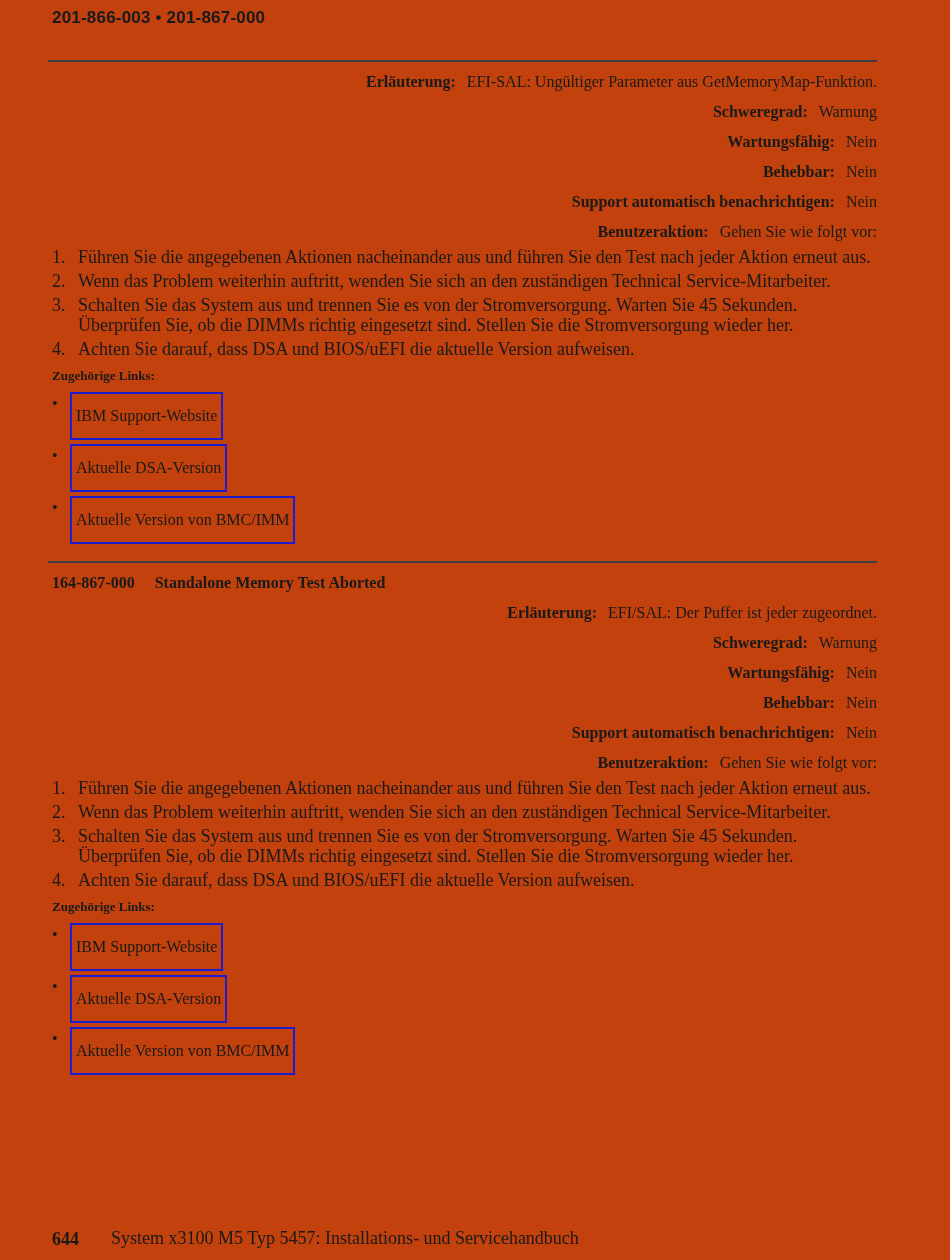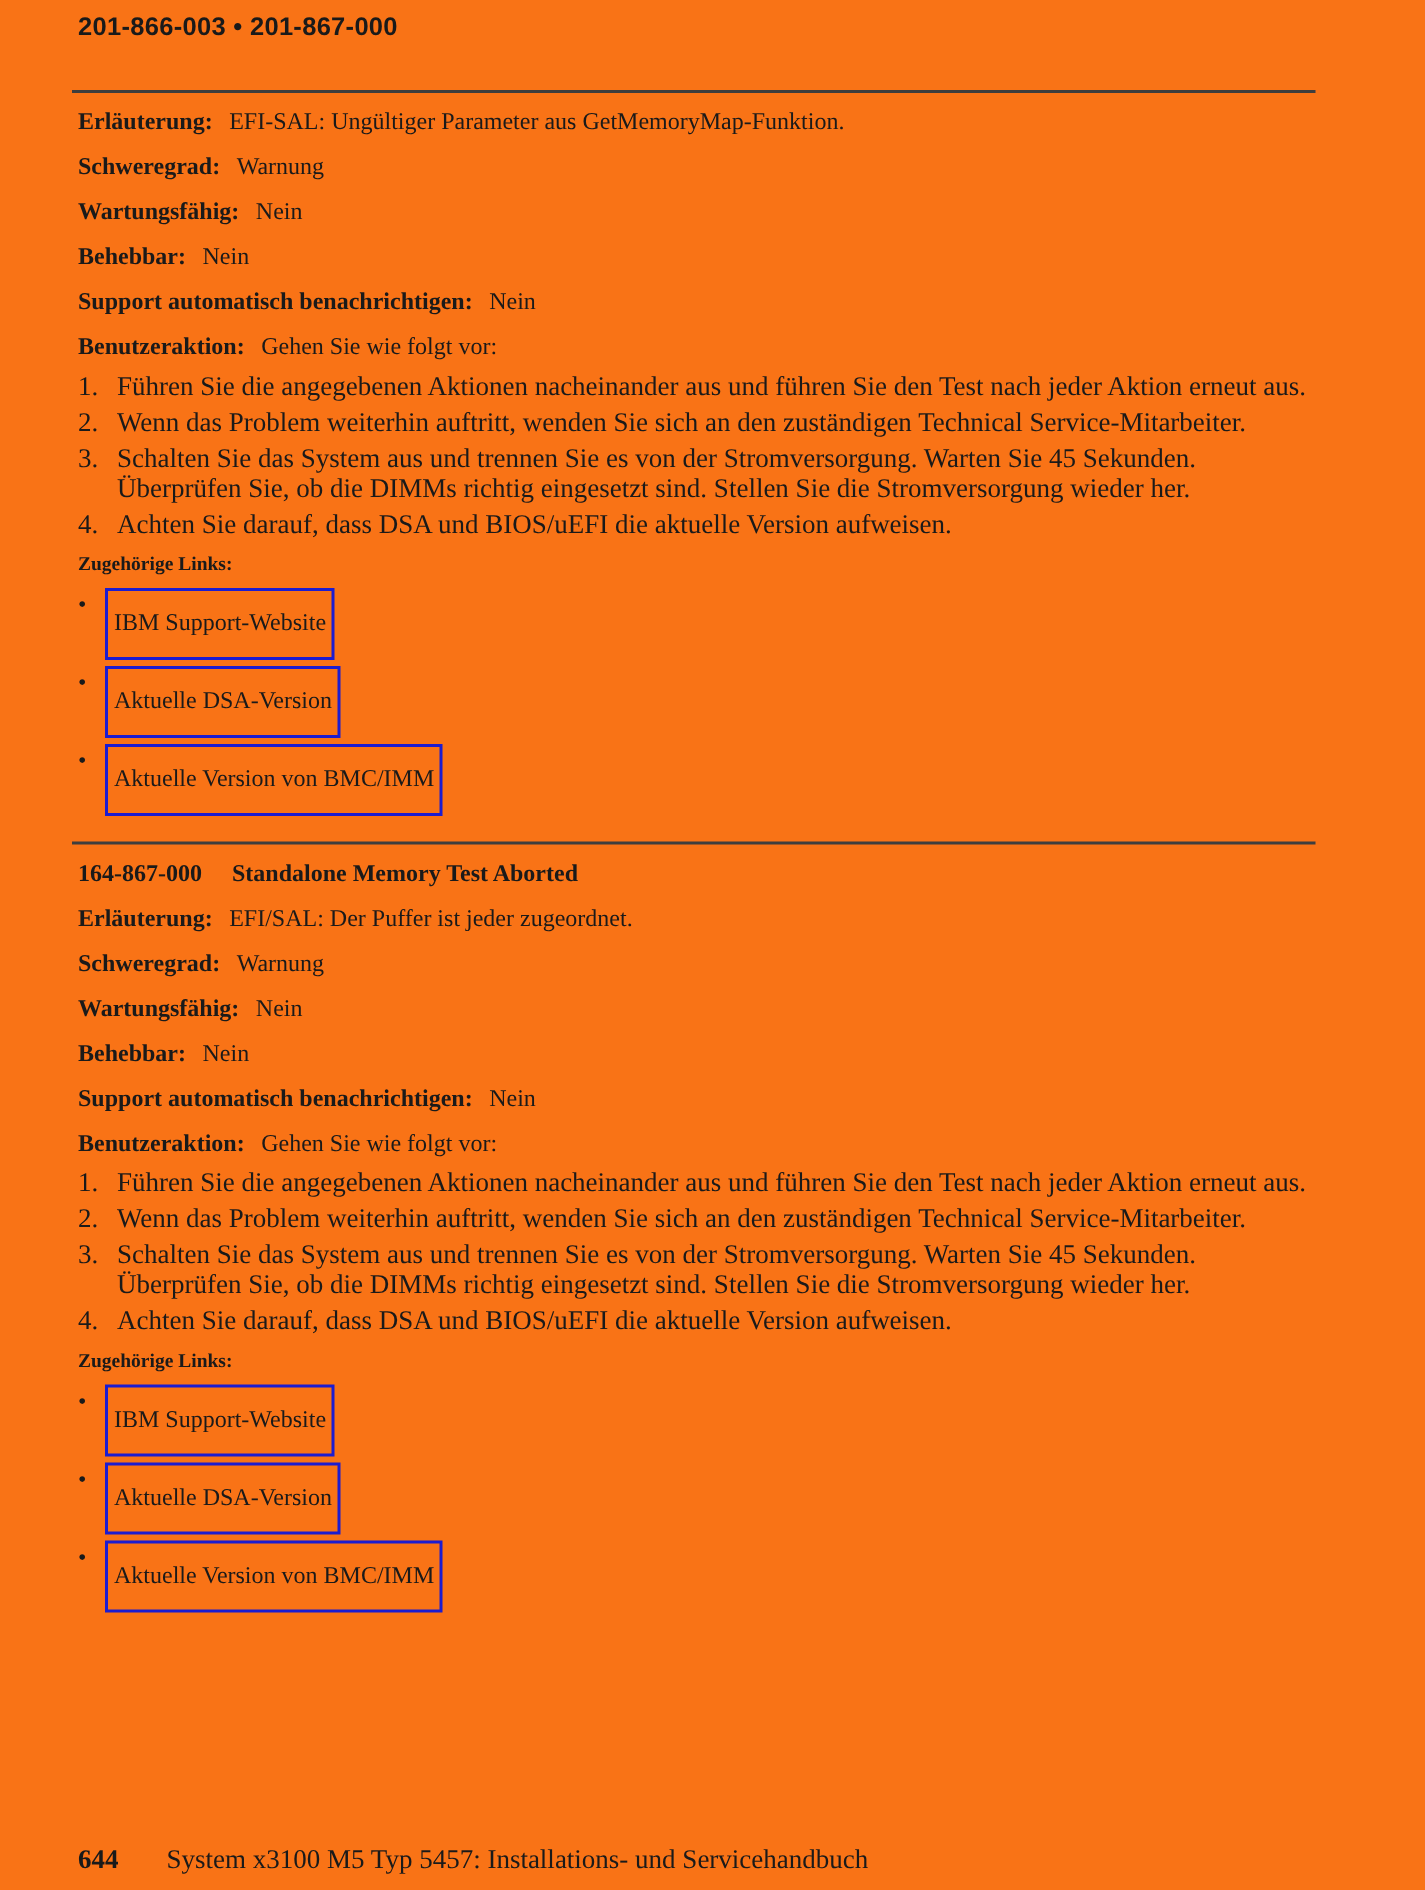--- a/index.html
+++ b/index.html
@@ -1,20 +1,20 @@
 <!DOCTYPE html>
 <html><head>
 <meta charset="utf-8">
 <style>
   html, body { margin: 0; padding: 0; background: #ffffff; }
   .page {
     position: relative;
     width: 950px;
     height: 1260px;
-    background: #f97316;
+    background: #c2410c;
     box-sizing: border-box;
     padding: 8px 73px 0 52px;
     font-family: "Liberation Serif", "DejaVu Serif", serif;
     color: #1a1a1a;
     overflow: hidden;
   }
   .doc-header {
     font-family: "Liberation Sans", "DejaVu Sans", sans-serif;
     font-weight: bold;
     font-size: 17px;
@@ -33,20 +33,21 @@
     margin-top: 10px;
     font-size: 16px;
     font-weight: bold;
     line-height: 20px;
   }
   .entry-heading .entry-title { margin-left: 20px; }
   .field-row {
     margin-top: 10px;
     font-size: 16px;
     line-height: 20px;
+    text-align: right;
   }
   .field-label { font-weight: bold; }
   .field-value { margin-left: 11px; }
   ol.steps {
     margin: 5px 0 0 0;
     padding: 0;
     list-style: none;
     counter-reset: step;
   }
   ol.steps li.step {
@@ -85,21 +86,21 @@
     padding: 12px 4px;
     line-height: 20px;
     color: #1a1a1a;
     cursor: pointer;
   }
   .doc-footer {
     position: absolute;
     left: 52px;
     bottom: 10px;
     display: flex;
-    align-items: flex-end;
+    align-items: flex-start;
   }
   .page-number {
     font-weight: bold;
     font-size: 18px;
     line-height: 22px;
   }
   .doc-title {
     margin-left: 32px;
     font-size: 18px;
   }

